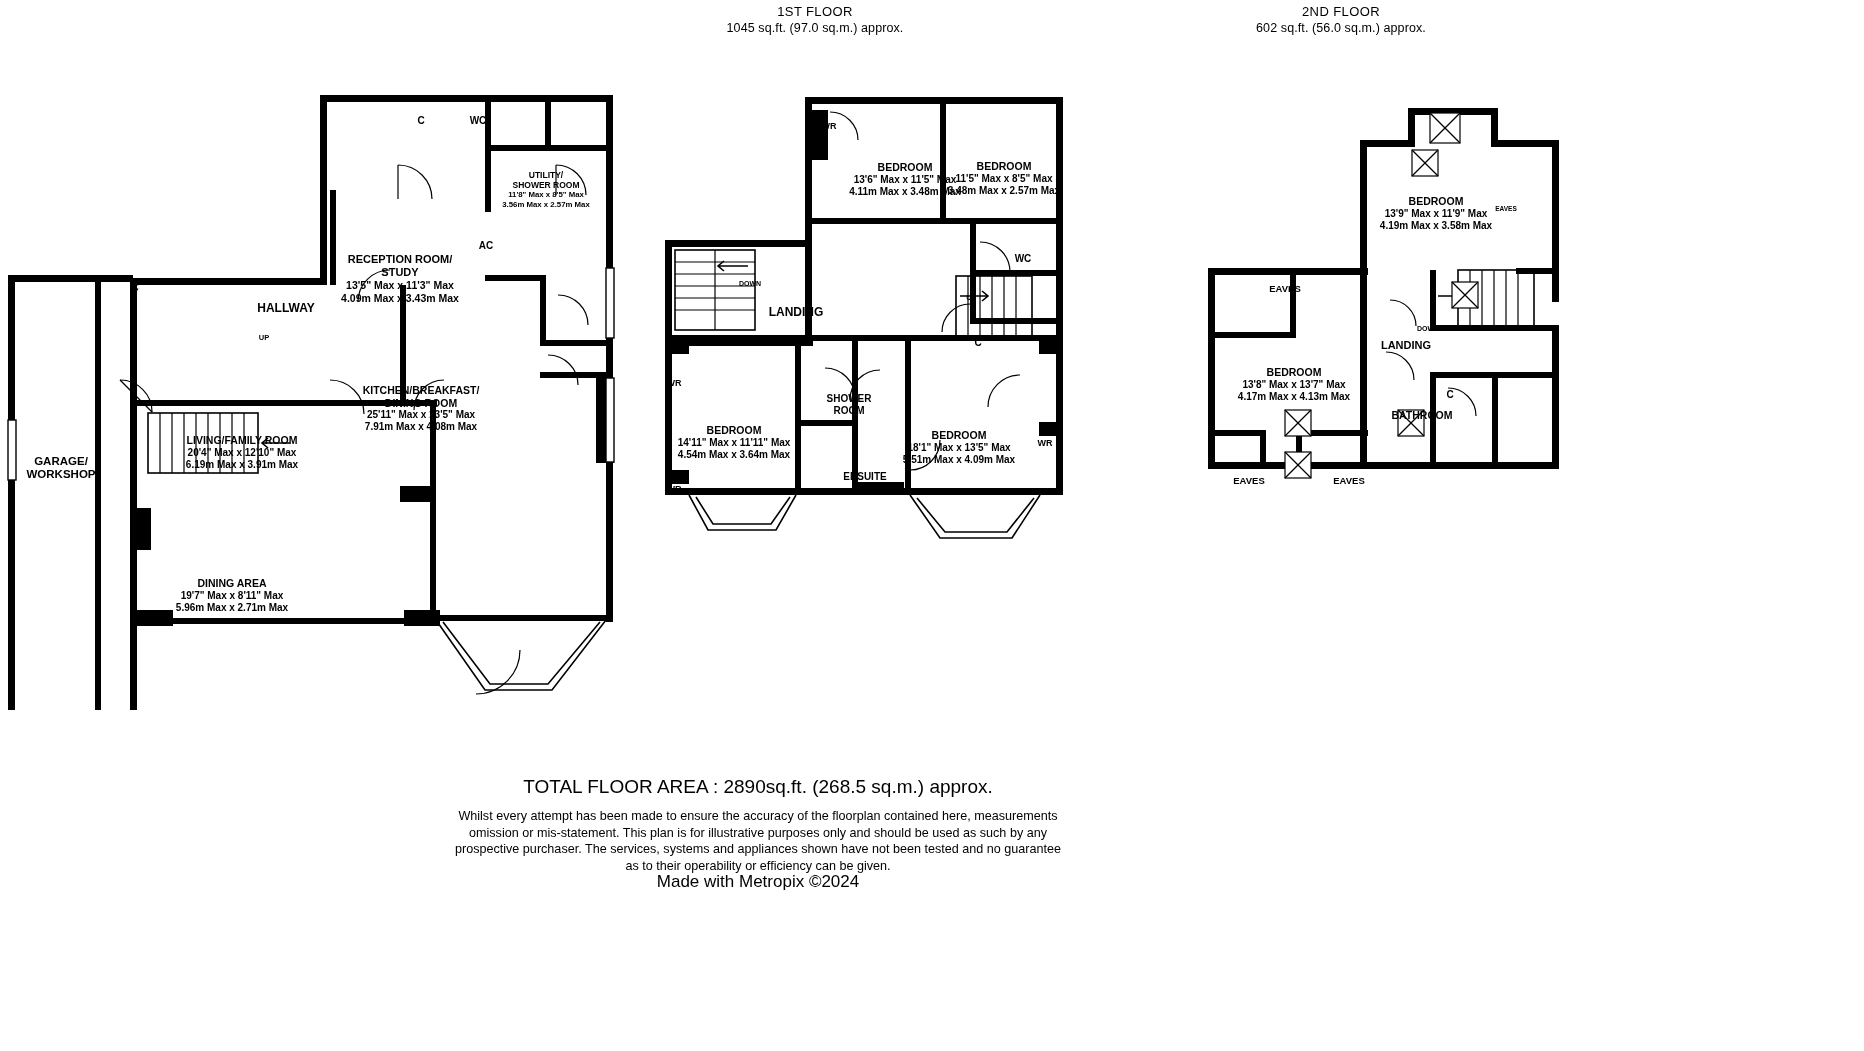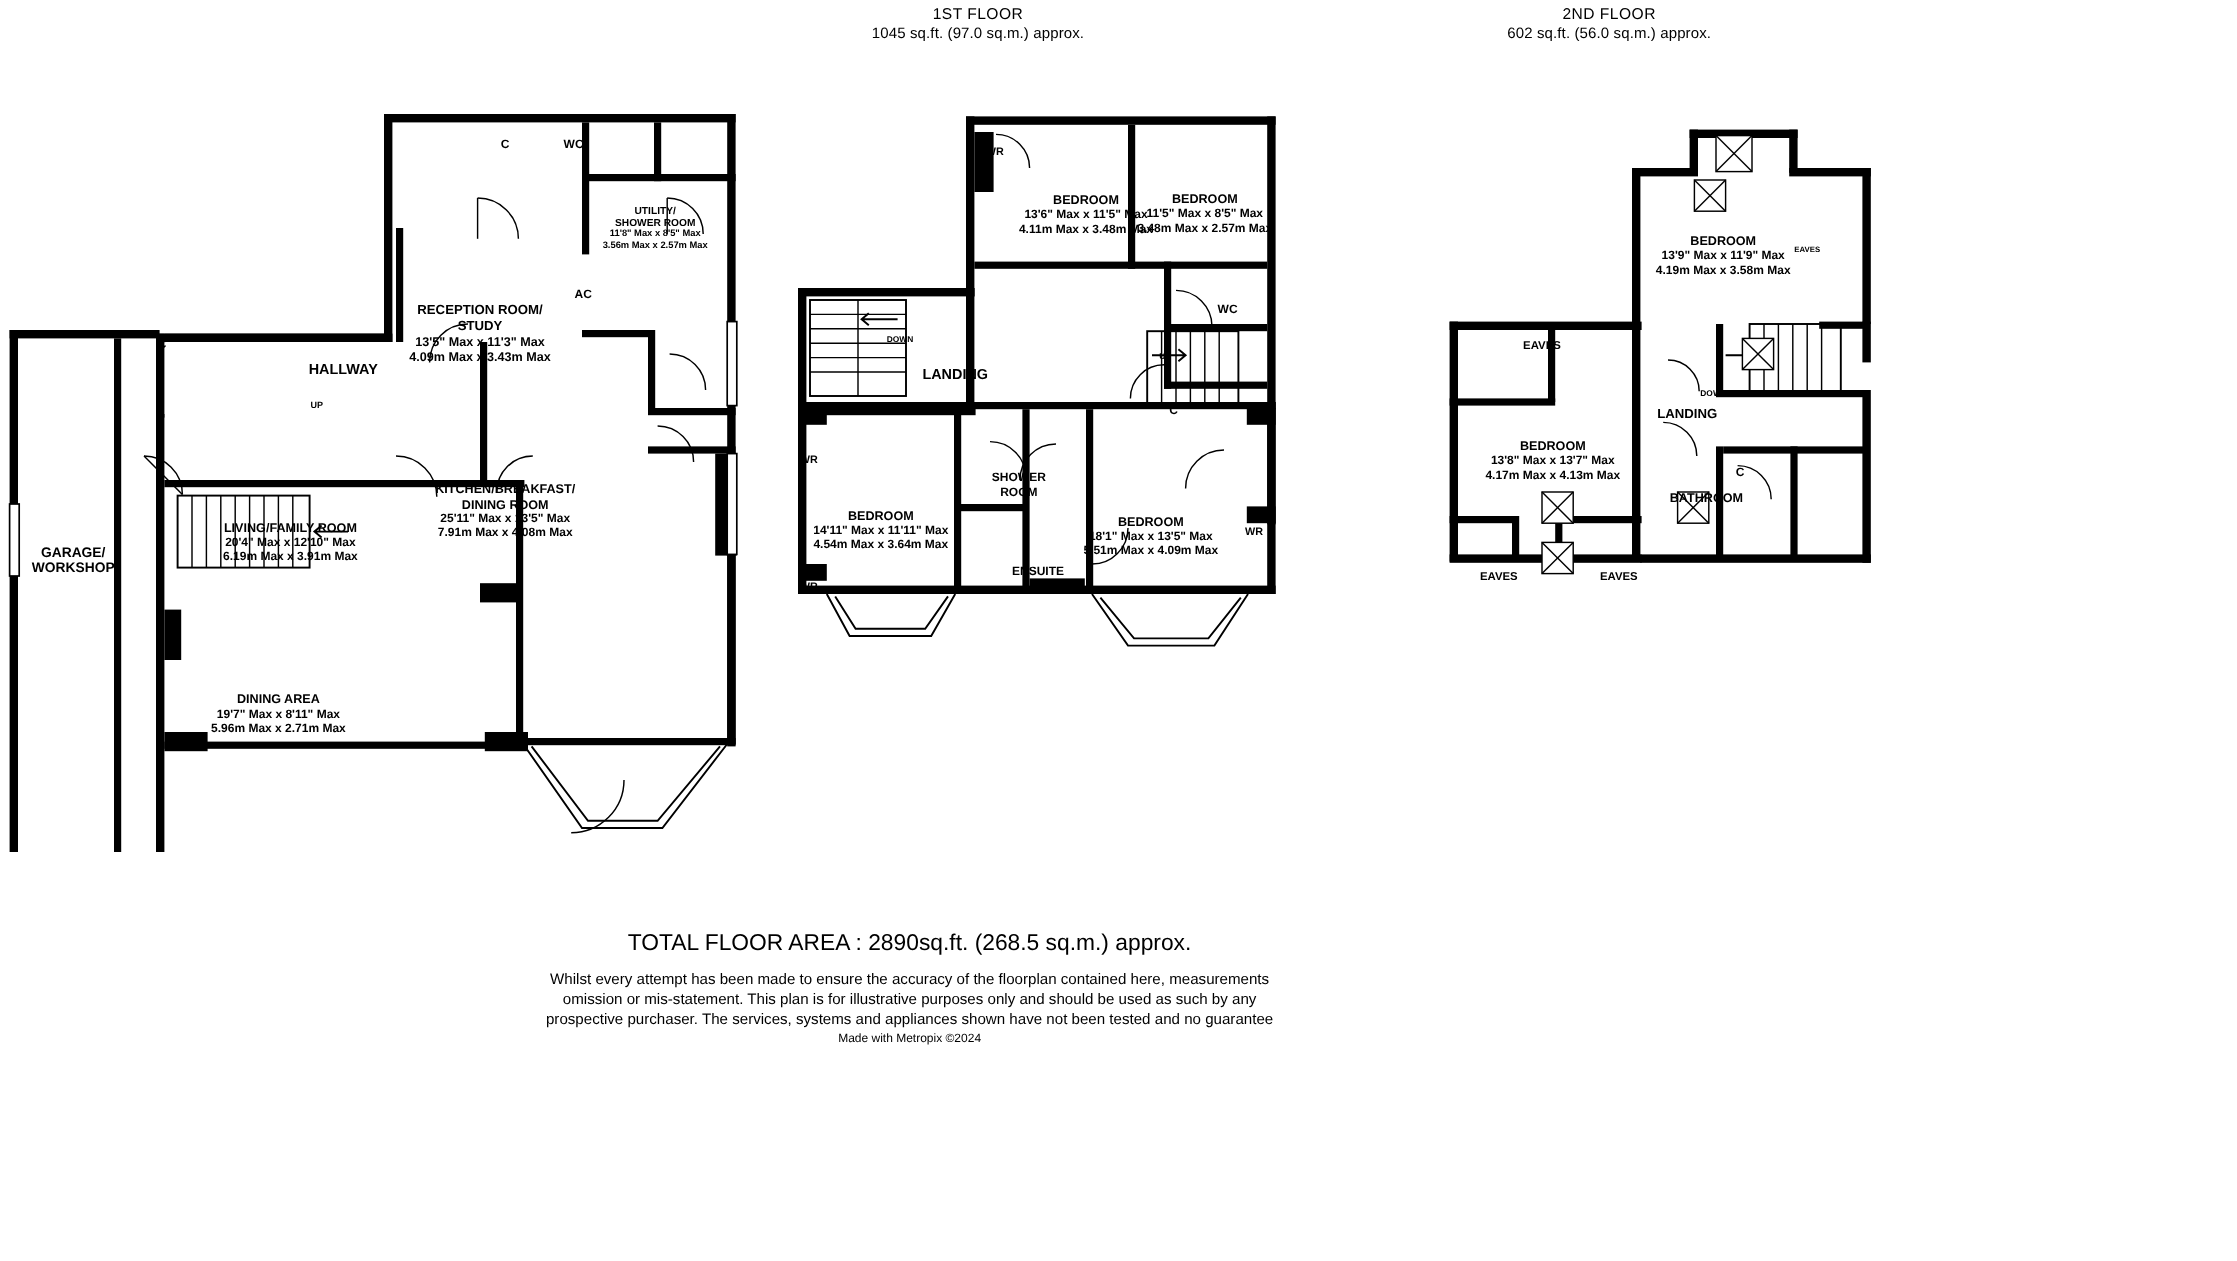--- a/index.html
+++ b/index.html
@@ -79,21 +79,21 @@
   .footer-total {
     font-size: 19px;
     line-height: 24px;
   }
   .footer-disc {
     font-size: 12.6px;
     line-height: 16.6px;
     margin-top: 8px;
   }
   .footer-made {
-    font-size: 10px;
+    font-size: 17px;
     line-height: 16.6px;
   }
   svg { display: block; }
   .wall { fill: #000; }
   .thin { fill: none; stroke: #000; stroke-width: 1.2; }
   .thin2 { fill: none; stroke: #000; stroke-width: 1.6; }
 </style>
 </head>
 <body>
 
@@ -214,21 +214,21 @@
     <div>UTILITY/</div>
     <div>SHOWER ROOM</div>
     <div class="dim">11'8" Max x 8'5" Max</div>
     <div class="dim">3.56m Max x 2.57m Max</div>
   </div>
 
   <div class="label" style="left:286px; top:302px; font-size:12px;">
     <div>HALLWAY</div>
   </div>
 
-  <div class="label reg" style="left:421px; top:402px;">
+  <div class="label reg" style="left:421px; top:384px;">
     <div>KITCHEN/BREAKFAST/</div>
     <div>DINING ROOM</div>
     <div class="dim">25'11" Max x 13'5" Max</div>
     <div class="dim">7.91m Max x 4.08m Max</div>
   </div>
 
   <div class="label reg" style="left:242px; top:434px;">
     <div>LIVING/FAMILY ROOM</div>
     <div class="dim">20'4" Max x 12'10" Max</div>
     <div class="dim">6.19m Max x 3.91m Max</div>
@@ -535,16 +535,17 @@
   <div class="label tiny" style="left:1428px; top:324px; font-size:7px;">
     <div>DOWN</div>
   </div>
 
   <div class="footer footer-total" style="top:775px;">TOTAL FLOOR AREA : 2890sq.ft. (268.5 sq.m.) approx.</div>
 
   <div class="footer footer-disc" style="top:800px;">
     <div>Whilst every attempt has been made to ensure the accuracy of the floorplan contained here, measurements</div>
     <div>omission or mis-statement. This plan is for illustrative purposes only and should be used as such by any</div>
     <div>prospective purchaser. The services, systems and appliances shown have not been tested and no guarantee</div>
+    <div>as to their operability or efficiency can be given.</div>
     <div class="footer-made">Made with Metropix ©2024</div>
   </div>
 
 </div>
 
 </body></html>

